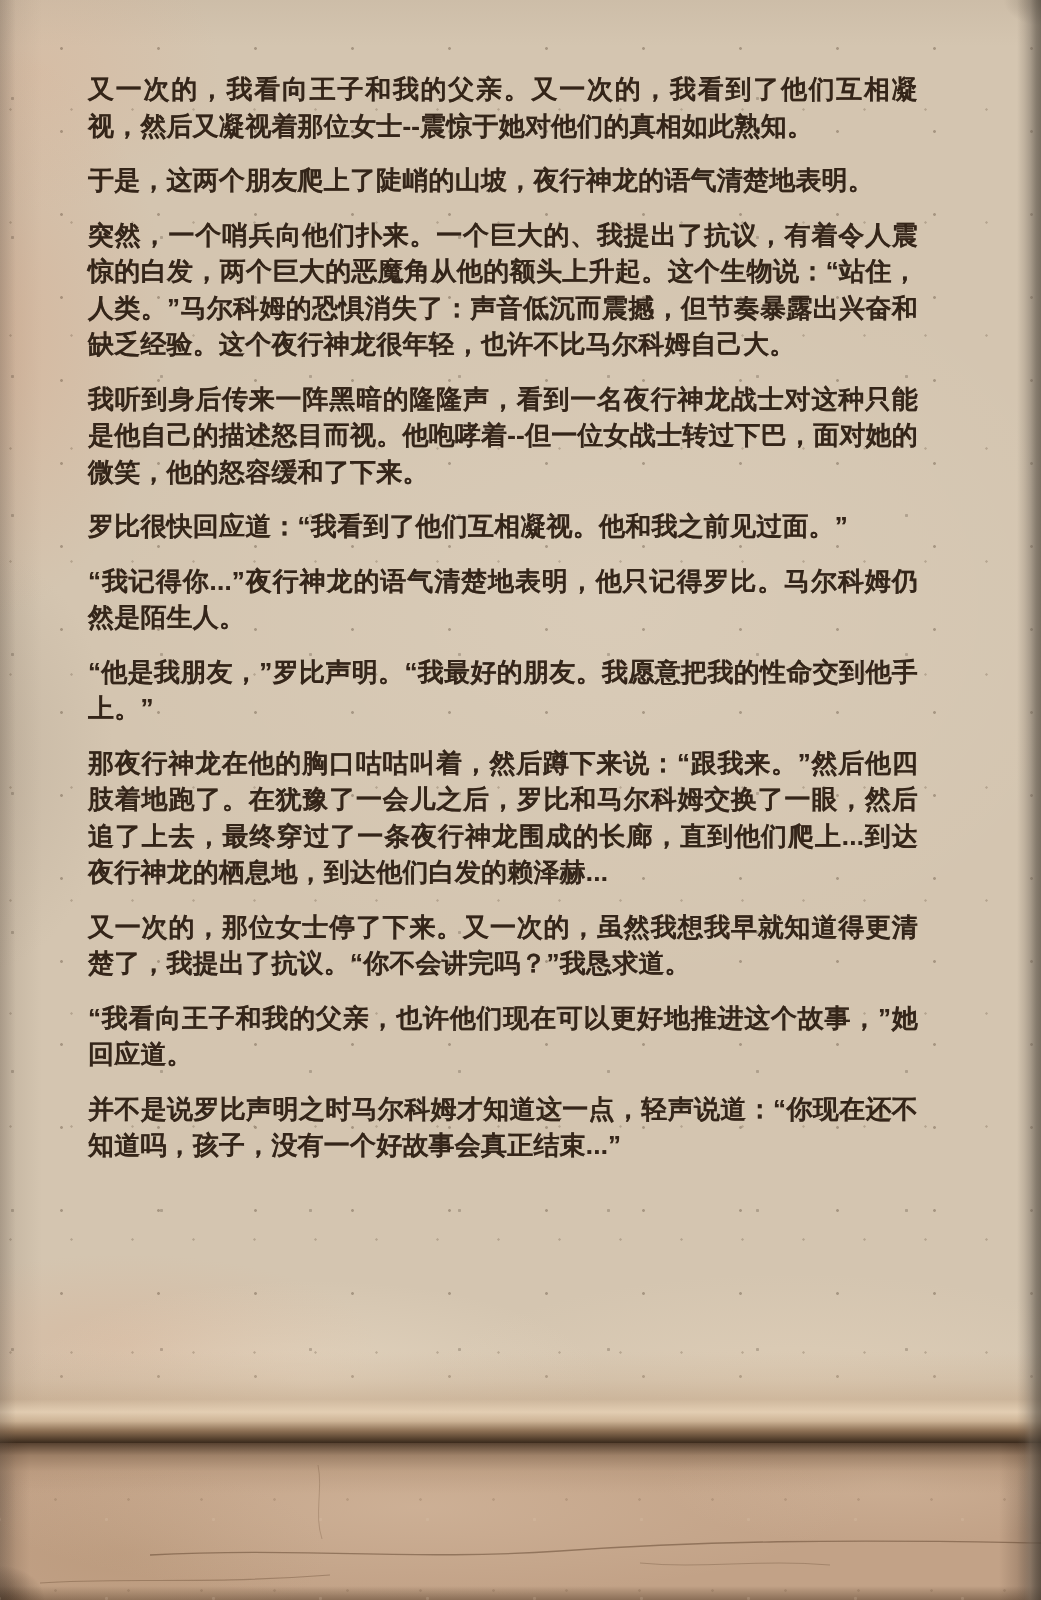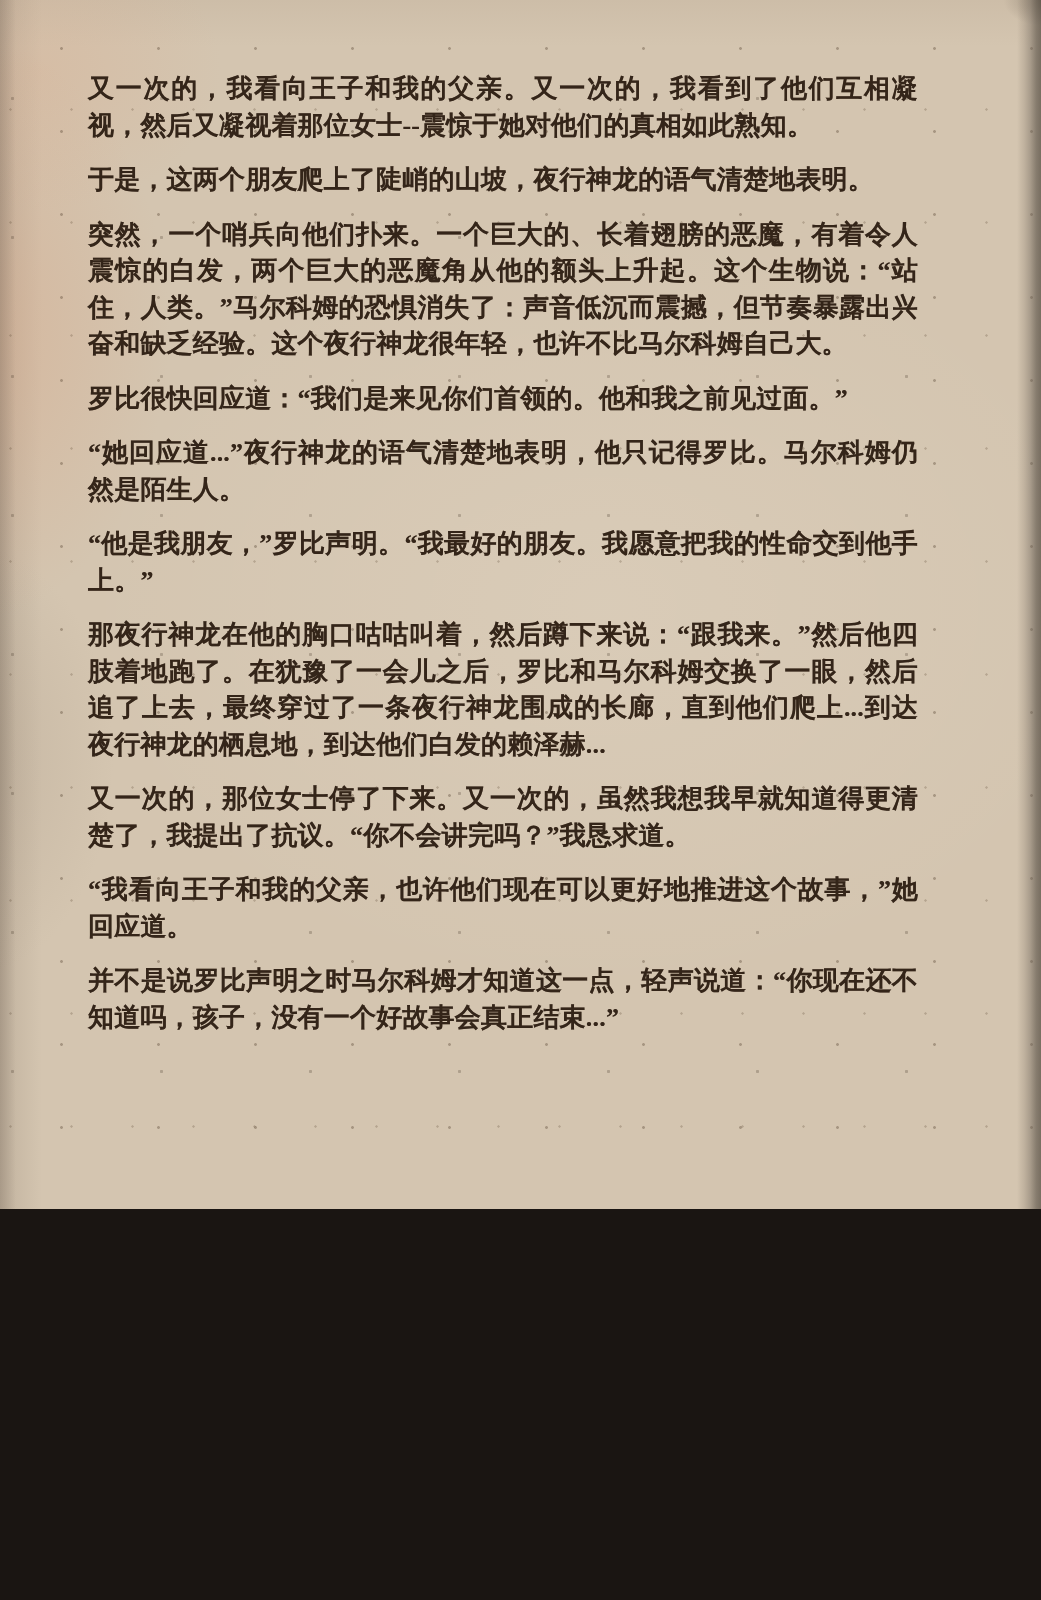--- a/index.html
+++ b/index.html
@@ -1,21 +1,21 @@
 <!DOCTYPE html>
 <html><head>
 <meta charset="utf-8">
 <style>
   html,body{margin:0;padding:0;background:#1a1512;}
   .stage{
     position:relative;
-    width:1041px;height:1209px;
+    width:1041px;height:1600px;
     overflow:hidden;
     background:#c2a287;
-    font-family:Liberation Serif, serif;
+    font-family:Liberation Sans, sans-serif;
   }
   
   .paper{
     position:absolute;left:0;top:0;width:1041px;height:1443px;
     background-color:#d4c5b0;
     background-image:
       radial-gradient(50px 34px at 100% 0px, rgba(86,76,64,.38), rgba(86,76,64,0) 75%),
       radial-gradient(300px 420px at -40px 330px, rgba(214,162,130,.45), rgba(214,162,130,0) 70%),
       radial-gradient(260px 200px at 40px 70px, rgba(217,172,142,.32), rgba(217,172,142,0) 70%),
       radial-gradient(200px 300px at -30px 760px, rgba(164,148,130,.30), rgba(164,148,130,0) 72%),
@@ -102,23 +102,24 @@
 <body>
 
 <div class="stage">
 
   <div class="paper"></div>
   <div class="speckles"></div>
 
   <div class="text-block">
     <p>又一次的，我看向王子和我的父亲。又一次的，我看到了他们互相凝视，然后又凝视着那位女士--震惊于她对他们的真相如此熟知。</p>
     <p>于是，这两个朋友爬上了陡峭的山坡，夜行神龙的语气清楚地表明。</p>
-    <p>突然，一个哨兵向他们扑来。一个巨大的、长着翅膀的恶魔，有着令人震惊的白发，两个巨大的恶魔角从他的额头上升起。这个生物说：“站住，人类。”马尔科姆的恐惧消失了：声音低沉而震撼，但节奏暴露出兴奋和缺乏经验。这个夜行神龙很年轻，也许不比马尔科姆自己大。</p>
-    <p>罗比很快回应道：“我们是来见你们首领的。他和我之前见过面。”</p>
-    <p>“她回应道...”夜行神龙的语气清楚地表明，他只记得罗比。马尔科姆仍然是陌生人。</p>
+    <p>突然，一个哨兵向他们扑来。一个巨大的、我提出了抗议，有着令人震惊的白发，两个巨大的恶魔角从他的额头上升起。这个生物说：“站住，人类。”马尔科姆的恐惧消失了：声音低沉而震撼，但节奏暴露出兴奋和缺乏经验。这个夜行神龙很年轻，也许不比马尔科姆自己大。</p>
+    <p>我听到身后传来一阵黑暗的隆隆声，看到一名夜行神龙战士对这种只能是他自己的描述怒目而视。他咆哮着--但一位女战士转过下巴，面对她的微笑，他的怒容缓和了下来。</p>
+    <p>罗比很快回应道：“我看到了他们互相凝视。他和我之前见过面。”</p>
+    <p>“我记得你...”夜行神龙的语气清楚地表明，他只记得罗比。马尔科姆仍然是陌生人。</p>
     <p>“他是我朋友，”罗比声明。“我最好的朋友。我愿意把我的性命交到他手上。”</p>
     <p>那夜行神龙在他的胸口咕咕叫着，然后蹲下来说：“跟我来。”然后他四肢着地跑了。在犹豫了一会儿之后，罗比和马尔科姆交换了一眼，然后追了上去，最终穿过了一条夜行神龙围成的长廊，直到他们爬上...到达夜行神龙的栖息地，到达他们白发的赖泽赫...</p>
     <p>又一次的，那位女士停了下来。又一次的，虽然我想我早就知道得更清楚了，我提出了抗议。“你不会讲完吗？”我恳求道。</p>
     <p>“我看向王子和我的父亲，也许他们现在可以更好地推进这个故事，”她回应道。</p>
     <p>并不是说罗比声明之时马尔科姆才知道这一点，轻声说道：“你现在还不知道吗，孩子，没有一个好故事会真正结束...”</p>
   </div>
 
   <div class="curl"></div>
 
   <div class="bottom-sheet">

